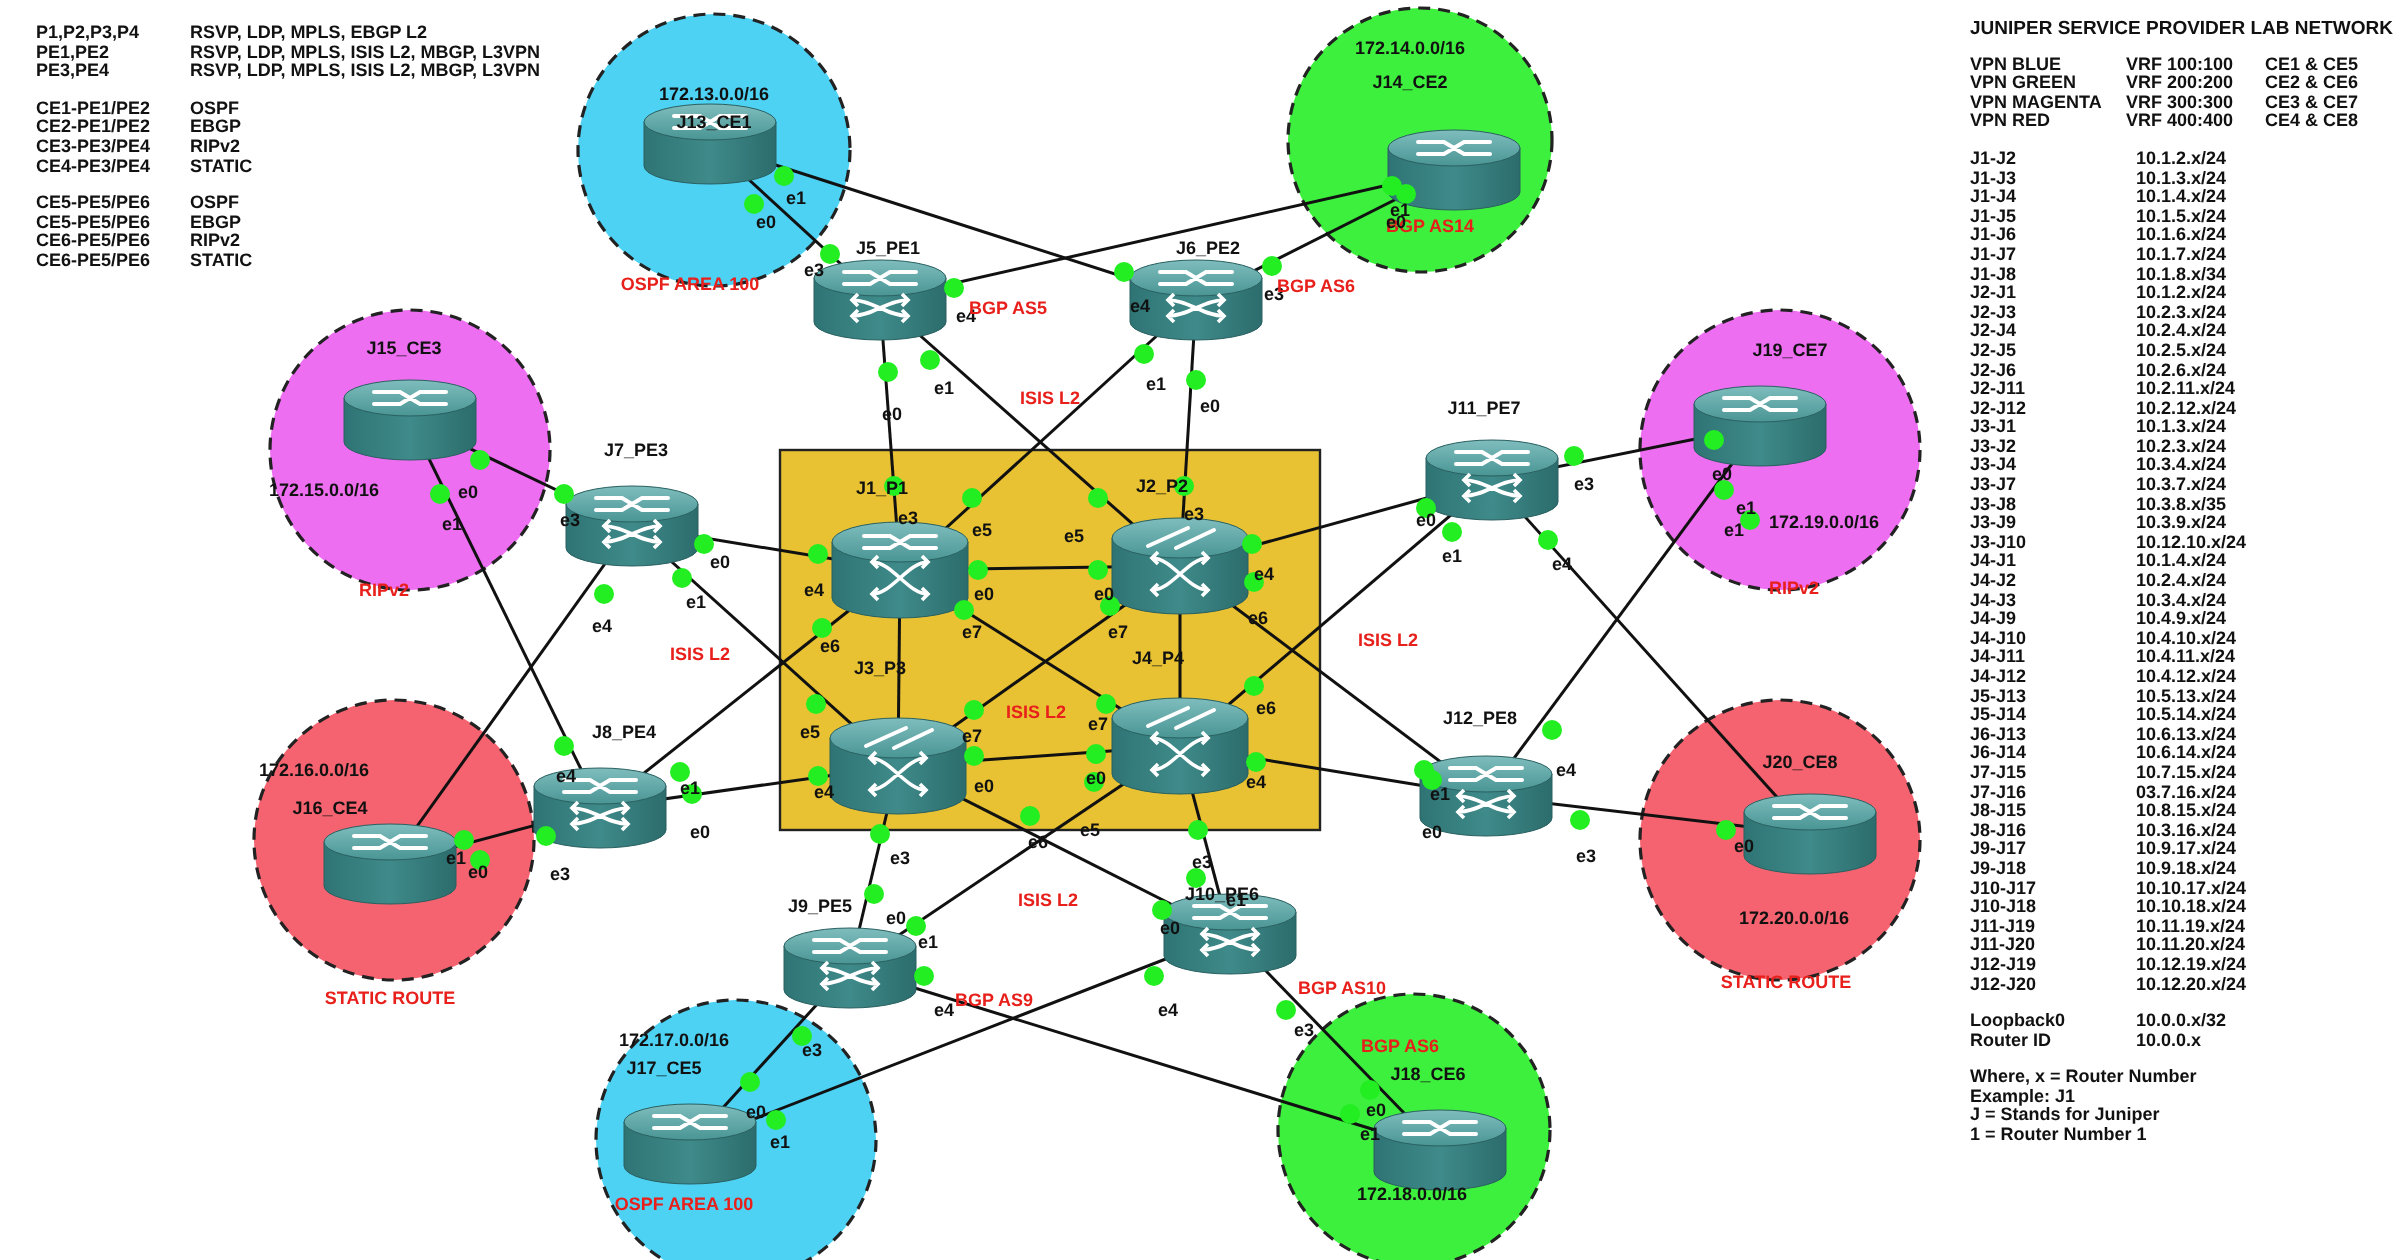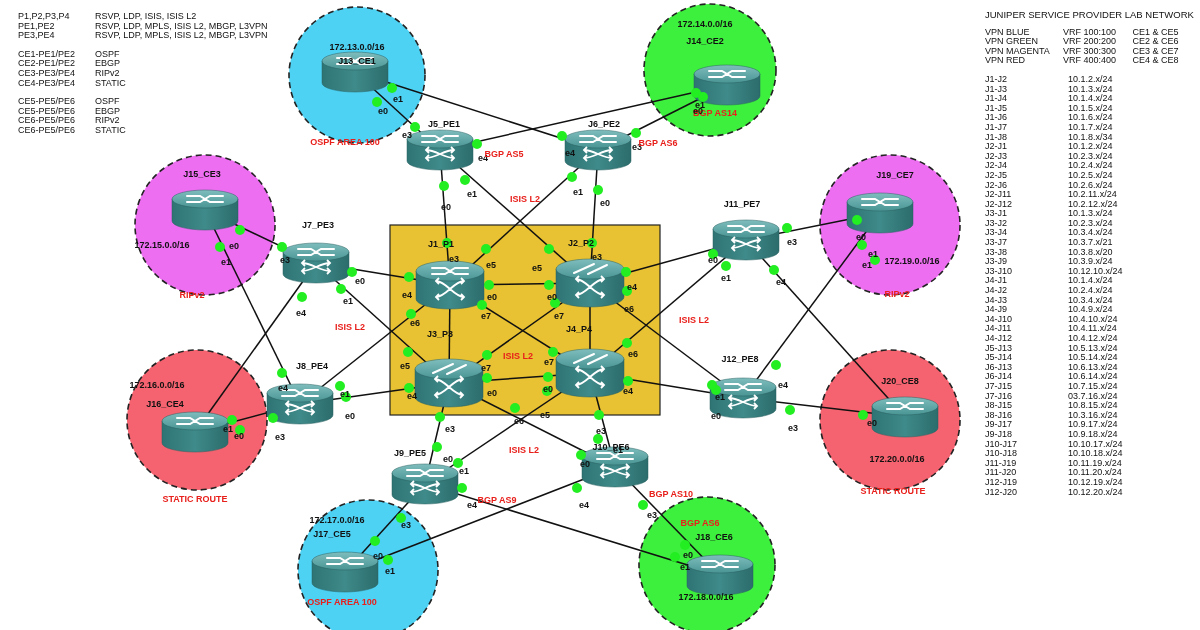--- a/index.html
+++ b/index.html
@@ -1,19 +1,19 @@
 <!DOCTYPE html>
 <html><head>
 <meta charset="utf-8">
 <style>
   html, body { margin:0; padding:0; background:#ffffff; }
   body { width:1200px; height:630px; position:relative; overflow:hidden;
          font-family:"Liberation Sans", sans-serif; color:#000; }
   #diagram { position:absolute; left:0; top:0; width:1200px; height:630px; }
-  .legend { position:absolute; font-size:9px; line-height:9.6px; font-weight:normal; color:#111; }
+  .legend { position:absolute; font-size:9px; line-height:9.6px; font-weight:bold; color:#111; }
   .legend table { border-collapse:collapse; }
   .legend td { padding:0; vertical-align:top; white-space:nowrap; }
   .legend-left { left:18px; top:12px; }
   .legend-left td.k { width:77px; }
   .legend-right { left:985px; top:10px; }
   .legend-right .title { font-size:9.5px; margin-bottom:8px; white-space:nowrap; }
   .legend-right td.k { width:83px; }
   .legend-right td.v { width:76px; }
   .gap { height:9px; }
   .node-label { font-size:9px; font-weight:bold; fill:#111; font-family:"Liberation Sans", sans-serif; }
@@ -457,21 +457,21 @@
       <text x="497" y="503" class="red-label" text-anchor="middle">BGP AS9</text>
       <text x="671" y="497" class="red-label" text-anchor="middle">BGP AS10</text>
     </g>
 </svg>
 
 <div class="legend legend-left">
   <table id="proto-table">
       <tbody>
         <tr>
           <td class="k">P1,P2,P3,P4</td>
-          <td class="v">RSVP, LDP, ISIS, ISIS L2</td>
+          <td class="v">RSVP, LDP, MPLS, EBGP L2</td>
         </tr>
         <tr>
           <td class="k">PE1,PE2</td>
           <td class="v">RSVP, LDP, MPLS, ISIS L2, MBGP, L3VPN</td>
         </tr>
         <tr>
           <td class="k">PE3,PE4</td>
           <td class="v">RSVP, LDP, MPLS, ISIS L2, MBGP, L3VPN</td>
         </tr>
         <tr>
@@ -608,25 +608,25 @@
         <tr>
           <td class="k">J3-J2</td>
           <td class="v">10.2.3.x/24</td>
         </tr>
         <tr>
           <td class="k">J3-J4</td>
           <td class="v">10.3.4.x/24</td>
         </tr>
         <tr>
           <td class="k">J3-J7</td>
-          <td class="v">10.3.7.x/21</td>
+          <td class="v">10.3.7.x/24</td>
         </tr>
         <tr>
           <td class="k">J3-J8</td>
-          <td class="v">10.3.8.x/20</td>
+          <td class="v">10.3.8.x/35</td>
         </tr>
         <tr>
           <td class="k">J3-J9</td>
           <td class="v">10.3.9.x/24</td>
         </tr>
         <tr>
           <td class="k">J3-J10</td>
           <td class="v">10.12.10.x/24</td>
         </tr>
         <tr>
@@ -717,14 +717,32 @@
           <td class="k">J12-J19</td>
           <td class="v">10.12.19.x/24</td>
         </tr>
         <tr>
           <td class="k">J12-J20</td>
           <td class="v">10.12.20.x/24</td>
         </tr>
       </tbody>
     </table>
   <div class="gap"></div>
+  <table id="addr-table">
+      <tbody>
+        <tr>
+          <td class="k">Loopback0</td>
+          <td class="v">10.0.0.x/32</td>
+        </tr>
+        <tr>
+          <td class="k">Router ID</td>
+          <td class="v">10.0.0.x</td>
+        </tr>
+      </tbody>
+    </table>
   <div class="gap"></div>
+  <div id="notes">
+      <div>Where, x = Router Number</div>
+      <div>Example: J1</div>
+      <div>J = Stands for Juniper</div>
+      <div>1 = Router Number 1</div>
+    </div>
 </div>
 
 </body></html>

